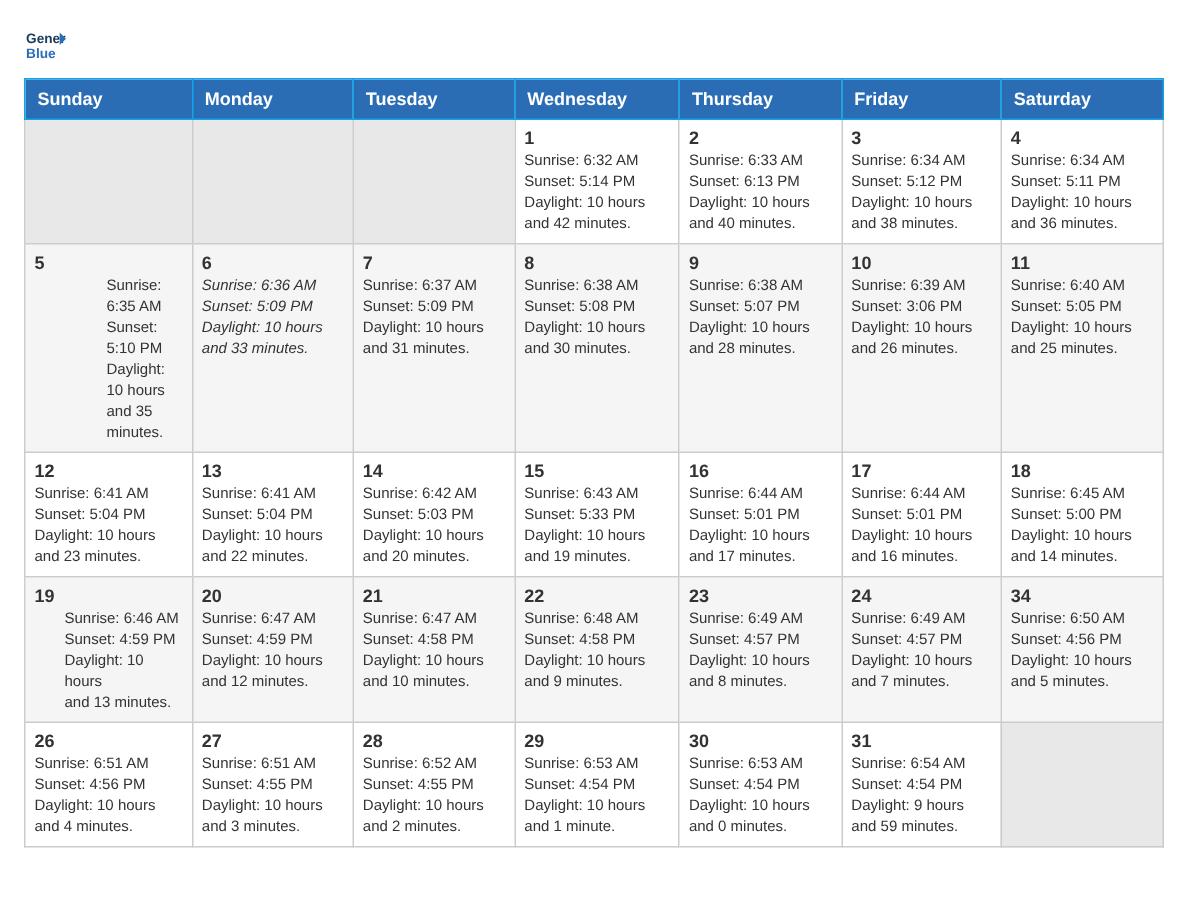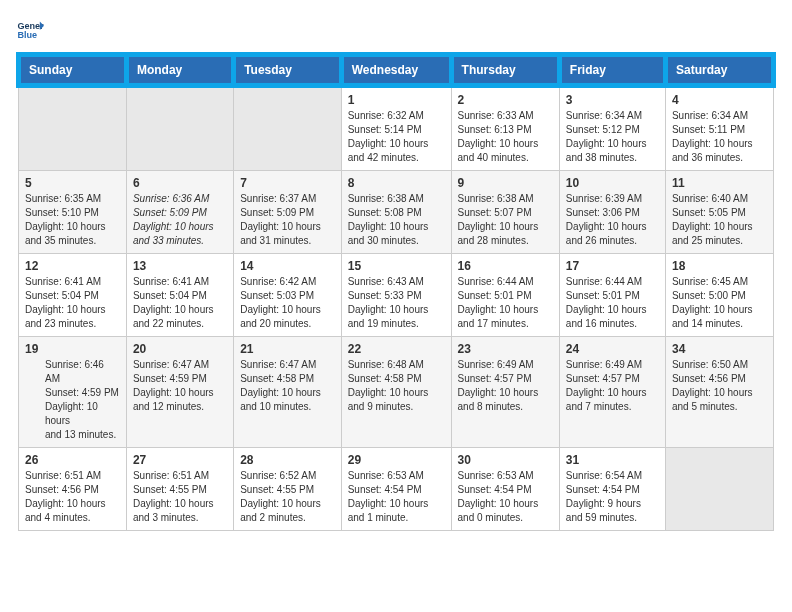--- a/index.html
+++ b/index.html
@@ -42,21 +42,21 @@
       border-collapse: collapse;
       font-size: 11px;
     }
     thead tr th {
       background: #2a6db5;
       color: #fff;
       text-align: left;
       padding: 6px 8px;
       font-size: 12px;
       font-weight: bold;
-      border: 5px solid #0ea5e9;
+      border: 1px solid #0ea5e9;
     }
     tbody tr td {
       border: 1px solid #ccc;
       vertical-align: top;
       padding: 5px 6px;
       color: #333;
       width: 113px;
       min-height: 80px;
     }
     tbody tr:nth-child(even) td {
@@ -143,21 +143,21 @@
           <span class="day-number">4</span>
           <div class="day-info" style="white-space: pre-line;">Sunrise: 6:34 AM
 Sunset: 5:11 PM
 Daylight: 10 hours
 and 36 minutes.</div>
         </td>
       </tr>
       <tr>
         <td>
           <span class="day-number">5</span>
-          <div class="day-info" style="white-space: pre-line;">Sunrise: 6:35 AM
+          <div class="day-info" style="white-space: pre-line; margin-left: 48px;">Sunrise: 6:35 AM
 Sunset: 5:10 PM
 Daylight: 10 hours
 and 35 minutes.</div>
         </td>
         <td>
           <span class="day-number">6</span>
           <div class="day-info" style="white-space: pre-line; font-style: italic;">Sunrise: 6:36 AM
 Sunset: 5:09 PM
 Daylight: 10 hours
 and 33 minutes.</div>

